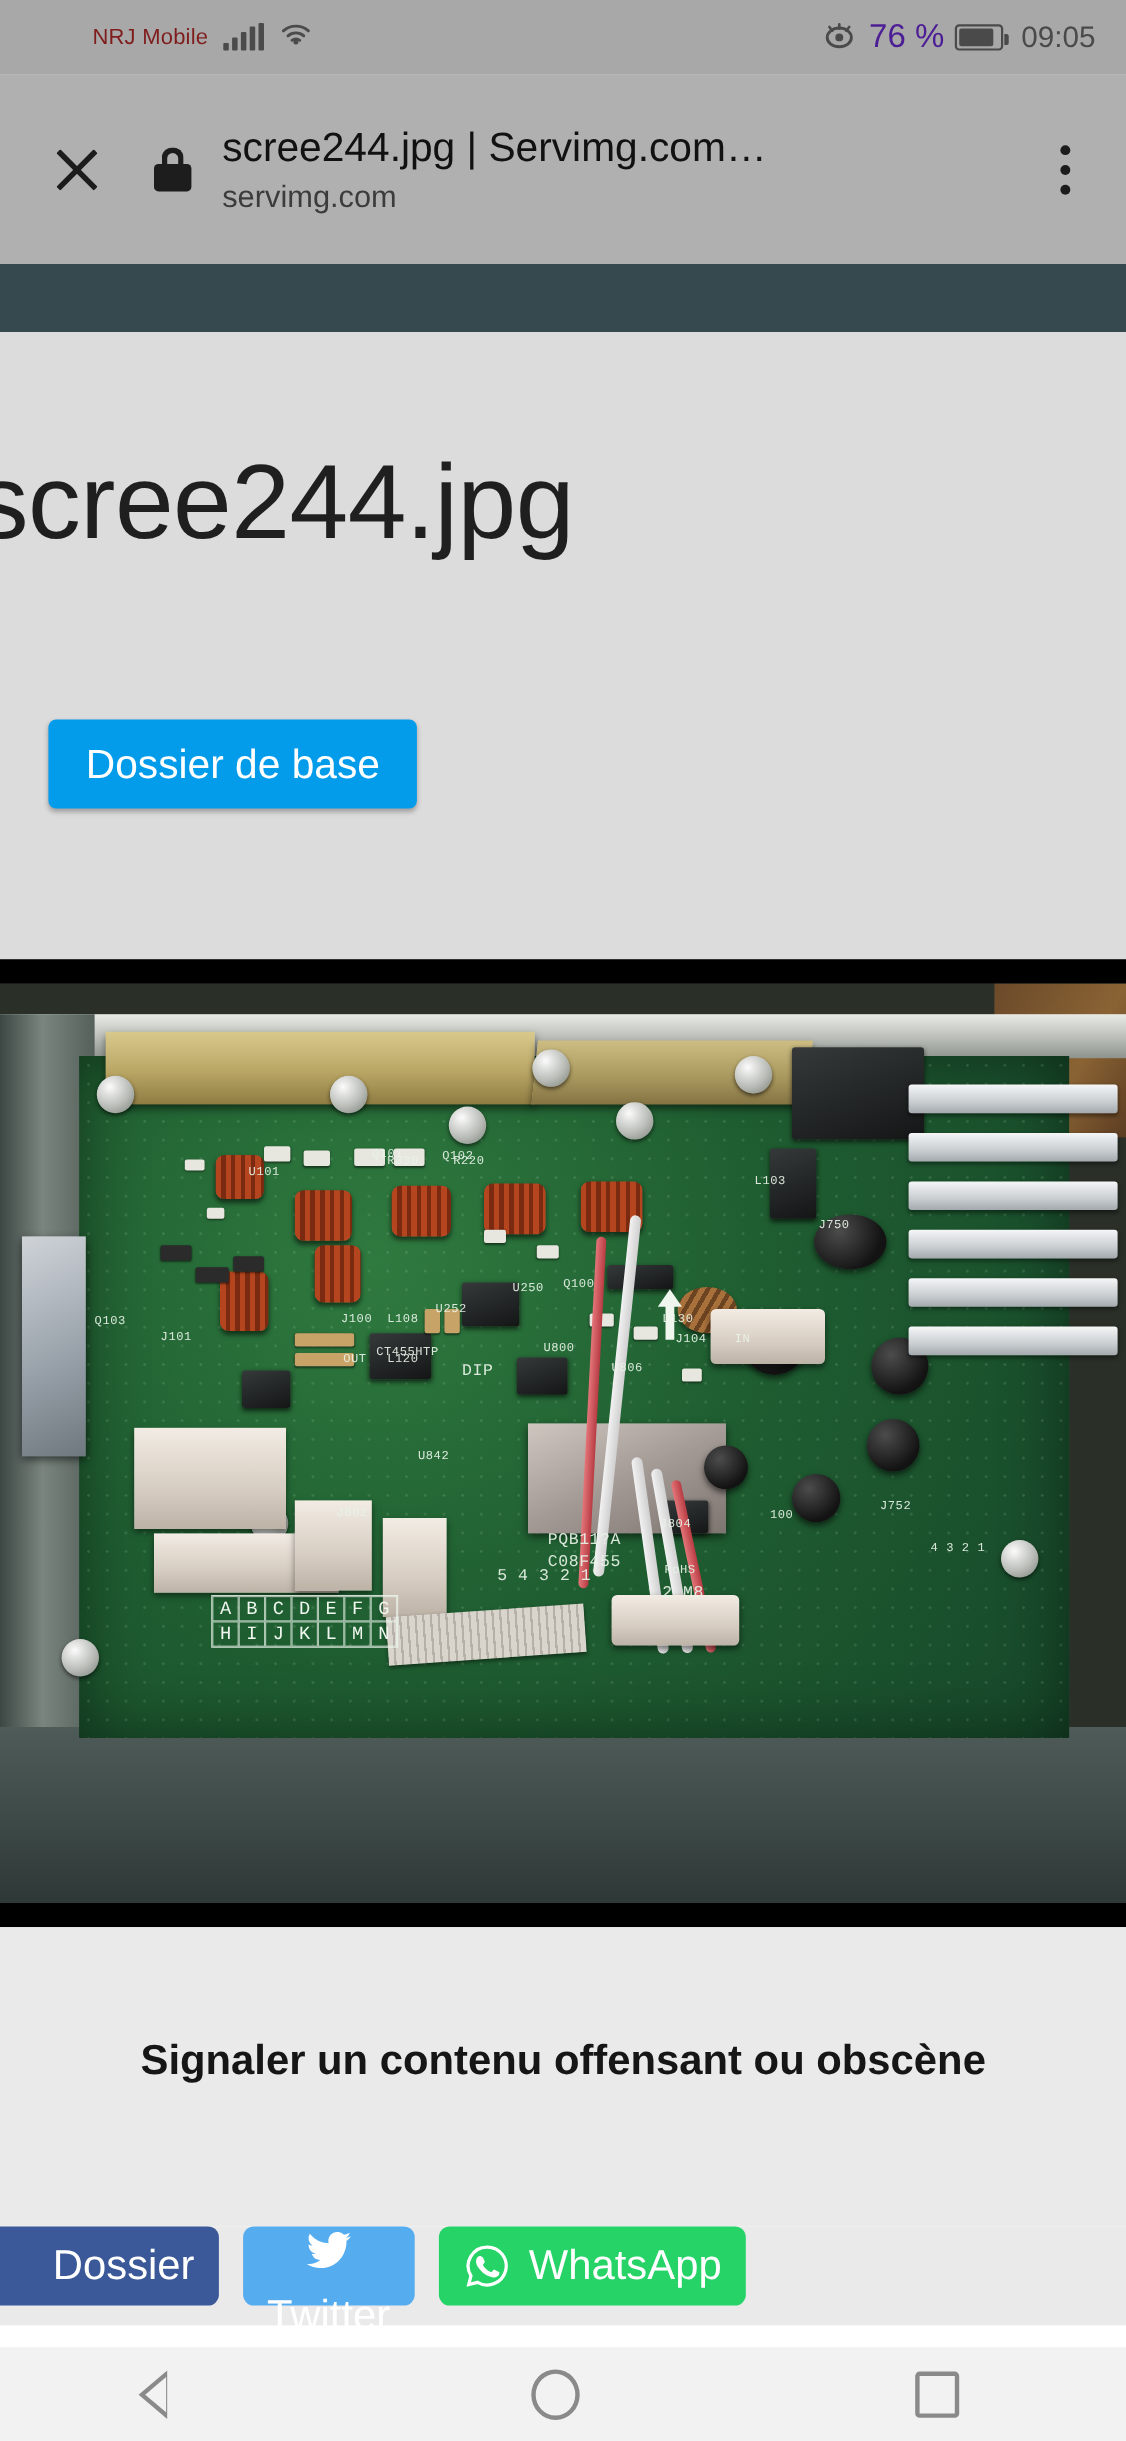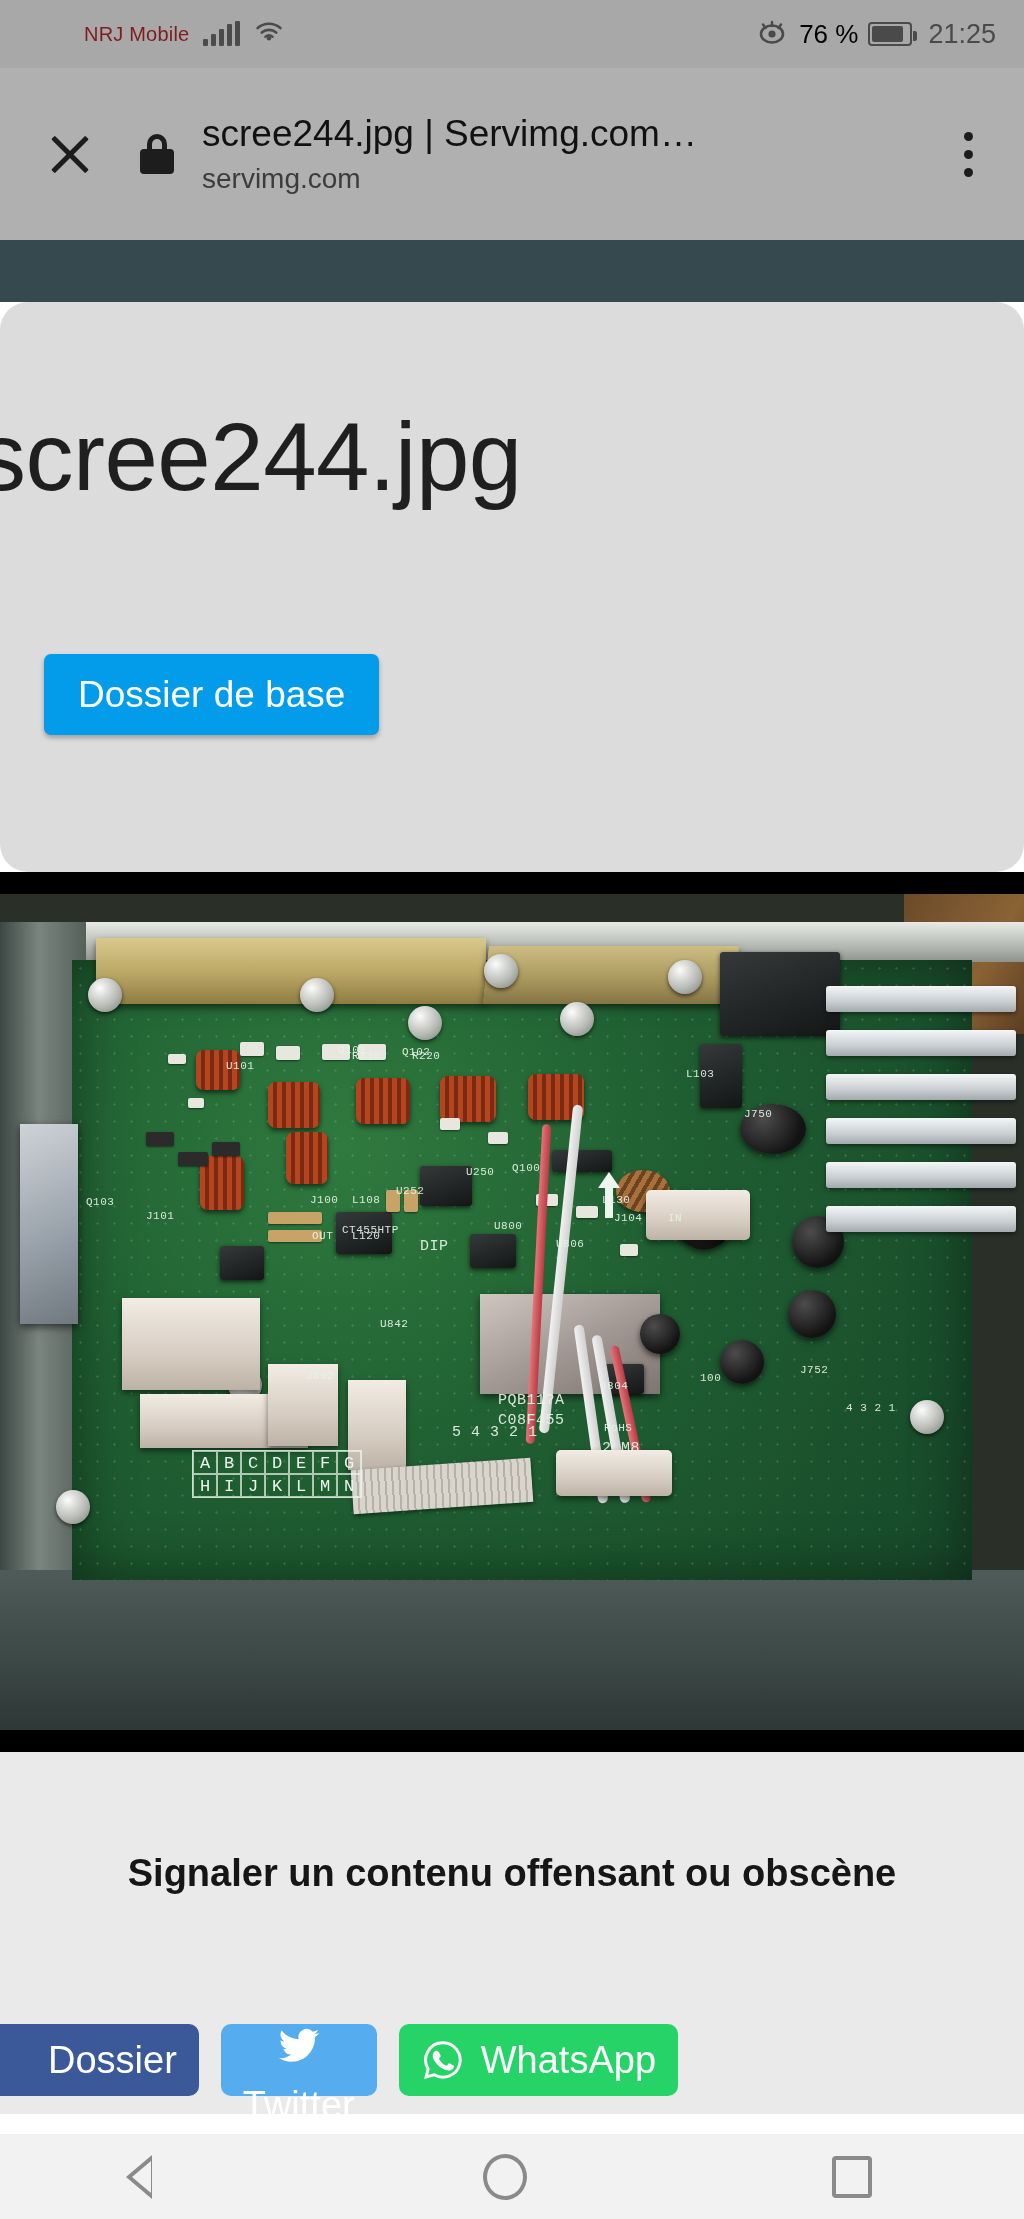--- a/index.html
+++ b/index.html
@@ -14,21 +14,21 @@
   
   .statusbar {
     position: absolute; top:0; left:0; width:1024px; height:68px;
     background:#a8a8a8; display:flex; align-items:center;
     padding: 0 28px 0 84px; color:#4a4a4a;
   }
   .sb-carrier { font-size:20px; color:#7f1d1d; letter-spacing:0.2px; }
   .sb-left { display:flex; align-items:center; gap:14px; }
   .sb-spacer { flex:1; }
   .sb-right { display:flex; align-items:center; gap:10px; color:#4a4a4a; }
-  .sb-pct { font-size:26px; color:#000000; }
+  .sb-pct { font-size:30px; color:#4c1d95; }
   .sb-time { font-size:27px; color:#4a4a4a; margin-left:6px;}
 
   .signal-bars { display:flex; align-items:flex-end; gap:3px; height:24px; }
   .signal-bars i { display:block; width:5px; background:#4b4b4b; border-radius:1px; }
   .signal-bars i:nth-child(1){height:7px;}
   .signal-bars i:nth-child(2){height:12px;}
   .signal-bars i:nth-child(3){height:17px;}
   .signal-bars i:nth-child(4){height:22px;}
   .signal-bars i:nth-child(5){height:25px;}
 
@@ -55,21 +55,21 @@
   .tb-texts { flex:1 1 auto; min-width:0; padding-left:4px;}
   .tb-title { font-size:37px; color:#111; white-space:nowrap; overflow:hidden; line-height:1.15; }
   .tb-url   { font-size:28px; color:#3c3c3c; margin-top:8px; white-space:nowrap; overflow:hidden;}
   .tb-menu { flex:0 0 auto; width:64px; height:80px; display:flex; flex-direction:column;
              align-items:center; justify-content:center; gap:9px; }
   .tb-menu span { width:9px; height:9px; border-radius:50%; background:#1c1c1c; display:block;}
 
   
   .teal-bar { position:absolute; top:240px; left:0; width:1024px; height:62px; background:#36494e; }
   .page { position:absolute; top:302px; left:0; width:1024px; height:570px;
-          background:#dcdcdc;border-radius:28px; }
+          background:#dcdcdc; }
   .page-title{
     position:absolute; left:-22px; top:100px; font-size:96px; color:#1f1f1f;
     font-weight:300; letter-spacing:-0.5px; white-space:nowrap;
   }
   .btn-base{
     position:absolute; left:44px; top:352px;
     background:#039ceb; color:#fff; font-size:37px; padding:22px 34px;
     border:none; border-radius:7px; box-shadow:0 3px 5px rgba(0,0,0,.28);
     font-family:"Liberation Sans", sans-serif; line-height:1;
   }
@@ -203,21 +203,21 @@
         <svg width="34" height="26" viewBox="0 0 34 26">
           <ellipse cx="17" cy="15" rx="11" ry="8.5" fill="none" stroke="#4a4a4a" stroke-width="2.6"></ellipse>
           <circle cx="17" cy="15" r="3.6" fill="#4a4a4a"></circle>
           <path d="M8 5.5l2.6 3.4M17 3v4M26 5.5l-2.6 3.4" stroke="#4a4a4a" stroke-width="2.4" stroke-linecap="round" fill="none"></path>
         </svg>
       </span>
       <span class="sb-pct">76 %</span>
       <span class="battery">
           <span></span>
         </span>
-      <span class="sb-time">21:25</span>
+      <span class="sb-time">09:05</span>
     </div>
   </div>
 
   <div class="toolbar">
     <div class="tb-close"></div>
     <div class="tb-lock">
       <span class="shackle"></span>
         <span class="body"></span>
     </div>
     <div class="tb-texts">

